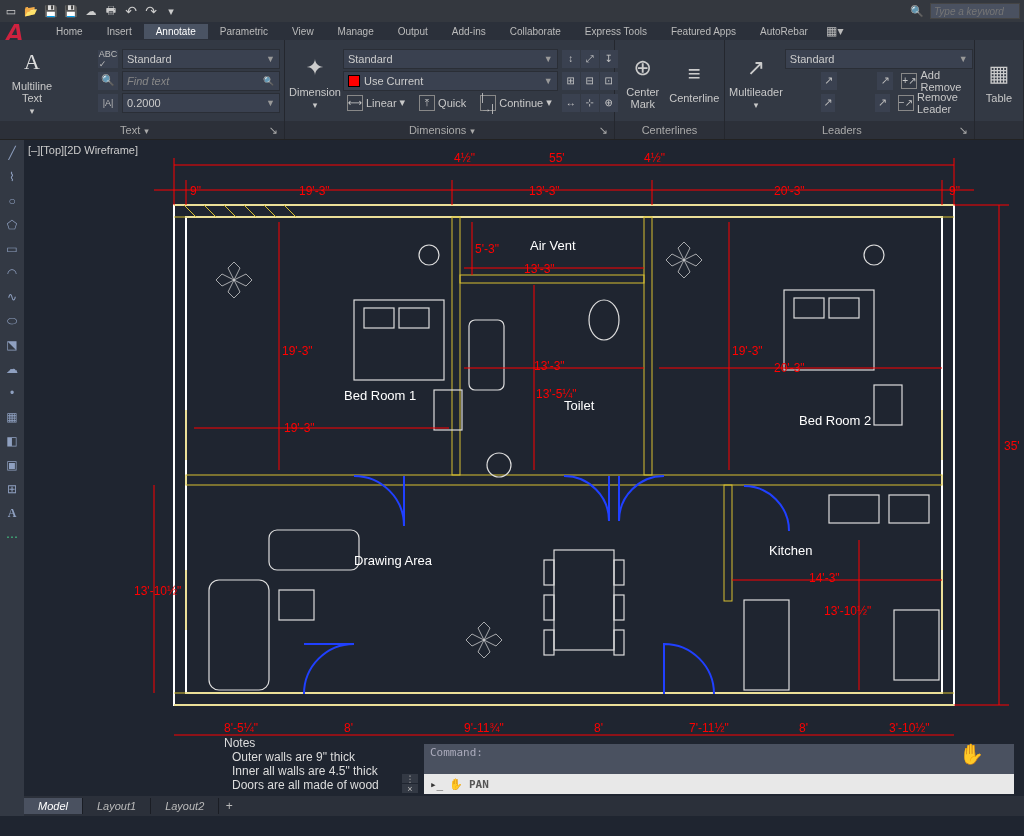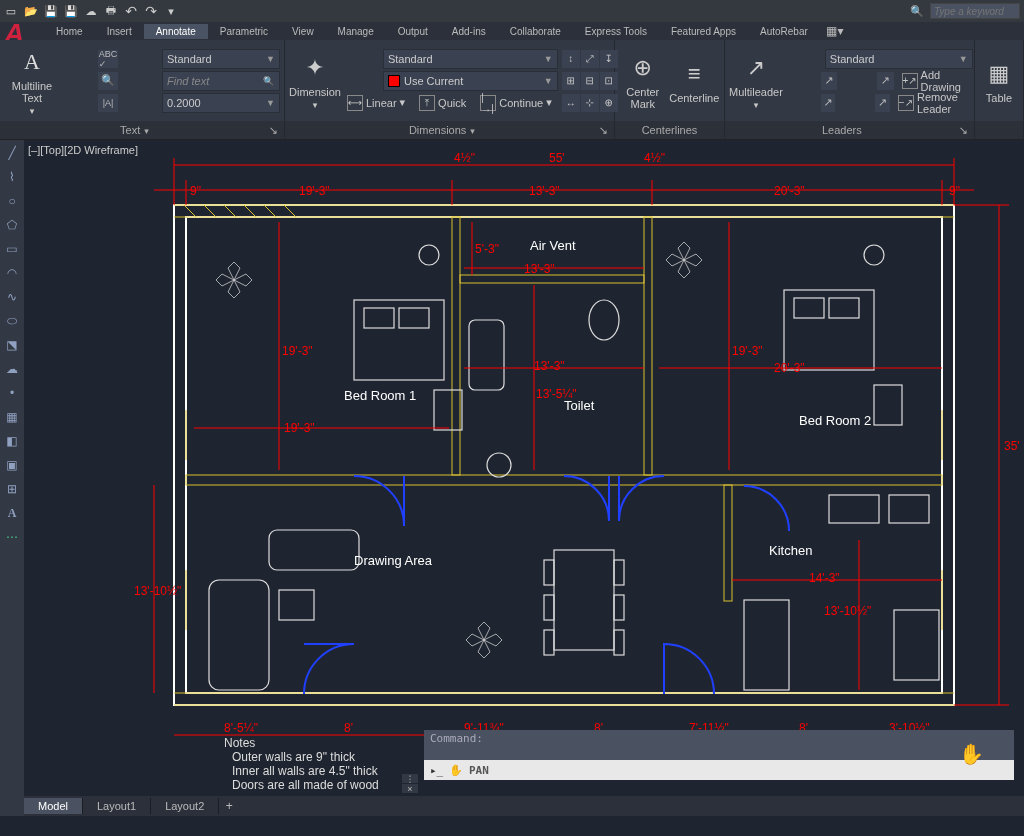--- a/index.html
+++ b/index.html
@@ -26,21 +26,21 @@
   .panel-title { height: 18px; background: #2c3039; text-align: center; font-size: 11px; color: #aaa; line-height: 18px; }
   .panel-title .arrow { font-size: 9px; margin-left: 4px; }
   
   .big-btn { display: flex; flex-direction: column; align-items: center; justify-content: center; width: 56px; gap: 2px; cursor: pointer; }
   .big-btn .ico { width: 32px; height: 32px; display: flex; align-items: center; justify-content: center; font-size: 22px; color: #ccc; }
   .big-btn .lbl { font-size: 11px; text-align: center; line-height: 12px; }
   
   .controls-col { display: flex; flex-direction: column; gap: 2px; justify-content: center; }
   .ctrl-row { display: flex; align-items: center; gap: 4px; height: 20px; }
   .ctrl-ico { width: 20px; height: 18px; display: flex; align-items: center; justify-content: center; font-size: 11px; cursor: pointer; background: #3a4150; color:#bbb;margin-left:36px; }
-  .dd { background: #3a4150; border: 1px solid #2a2e36; color: #ccc; font-size: 11px; height: 20px; display: flex; align-items: center; padding: 0 4px; cursor: pointer; margin-left: 40px; }
+  .dd { background: #3a4150; border: 1px solid #2a2e36; color: #ccc; font-size: 11px; height: 20px; display: flex; align-items: center; padding: 0 4px; cursor: pointer; }
   .dd .caret { margin-left: auto; font-size: 9px; color: #999; }
   .red-swatch { width: 12px; height: 12px; background: #f00; border: 1px solid #000; margin-right: 4px; }
   .small-btn-row { display: flex; gap: 1px; }
   .small-btn { width: 18px; height: 18px; background: #3a4150; display: flex; align-items: center; justify-content: center; font-size: 10px; cursor: pointer; }
   .lbl-btn { display: flex; align-items: center; gap: 3px; padding: 0 4px; height: 20px; font-size: 11px; cursor: pointer; }
   .lbl-btn .ic { width: 16px; height: 16px; border: 1px solid #888; display: flex; align-items: center; justify-content: center; font-size: 10px; }
   
   
   .workspace { position: relative; height: 676px; background: #1f2530; }
   .left-toolbar { position: absolute; left: 0; top: 0; width: 24px; height: 100%; background: #333944; display: flex; flex-direction: column; align-items: center; padding-top: 4px; gap: 6px; }
@@ -55,30 +55,30 @@
   .canvas-text { fill: #fff; font-size: 13px; font-family: Arial; }
   .dim-text { fill: #ff0000; font-size: 12px; font-family: Arial; }
   .wall { stroke: #fff; stroke-width: 2; fill: none; }
   .hatch { stroke: #d8c030; stroke-width: 1; }
   .dim-line { stroke: #ff0000; stroke-width: 1; }
   .door { stroke: #2040ff; stroke-width: 2; fill: none; }
   .furniture { stroke: #ddd; stroke-width: 1.2; fill: none; }
   
   
   .notes { position: absolute; left: 180px; bottom: 24px; color: #ddd; font-size: 12px; line-height: 14px; margin-left: 20px; }
-  .cmd-area { position: absolute; left: 400px; right: 10px; bottom: 36px; height: 50px; display: flex; flex-direction: column; }
+  .cmd-area { position: absolute; left: 400px; right: 10px; bottom: 22px; height: 50px; display: flex; flex-direction: column; }
   .cmd-history { flex: 1; background: #4a5160; color: #aab; font-family: Consolas, monospace; font-size: 11px; padding: 2px 6px; overflow: hidden; }
   .cmd-line { height: 20px; background: #e8e8e8; display: flex; align-items: center; padding: 0 6px; gap: 6px; color: #333; font-family: Consolas, monospace; font-size: 11px; }
   .cmd-hand { position: absolute; right: 40px; bottom: 50px; font-size: 20px; color: #fff; }
   .cmd-close { position: absolute; left: 378px; bottom: 22px; height: 20px; display: flex; flex-direction: column; gap:1px; }
   .cmd-close span{ width:16px; height:9px; background:#333944; color:#bbb; font-size:9px; text-align:center; cursor:pointer; }
   
   
   .bottom-tabs { position: absolute; left: 0; bottom: 0; height: 20px; width: 100%; background: #2b303a; display: flex; align-items: center; }
-  .btab { padding: 2px 14px; font-size: 11px; color: #bbb; cursor: pointer; border-right: 1px solid #1a1d24; }
+  .btab { padding: 2px 14px; font-size: 11px; color: #bbb; cursor: pointer; border-right: 1px solid #1a1d24; font-style: italic; }
   .btab.active { background: #4a5160; color: #fff; }
   .btab-plus { width: 20px; text-align: center; cursor: pointer; color: #bbb; }
 </style>
 </head>
 <body>
 
 <div class="qat">
   <span class="qat-icon">▭</span>
   <span class="qat-icon">📂</span>
   <span class="qat-icon">💾</span>
@@ -224,21 +224,21 @@
           <div class="dd" style="flex:1;">
             <span>Standard</span>
               <span class="caret">▼</span>
           </div>
         </div>
         <div class="ctrl-row">
           <span class="ctrl-ico">↗</span>
           <span class="ctrl-ico">↗</span>
           <span class="lbl-btn">
               <span class="ic">+↗</span>
-              <span>Add Drawing</span>
+              <span>Add Remove</span>
             </span>
         </div>
         <div class="ctrl-row">
           <span class="ctrl-ico">↗</span>
           <span class="ctrl-ico">↗</span>
           <span class="lbl-btn">
               <span class="ic">−↗</span>
               <span>Remove Leader</span>
             </span>
         </div>

